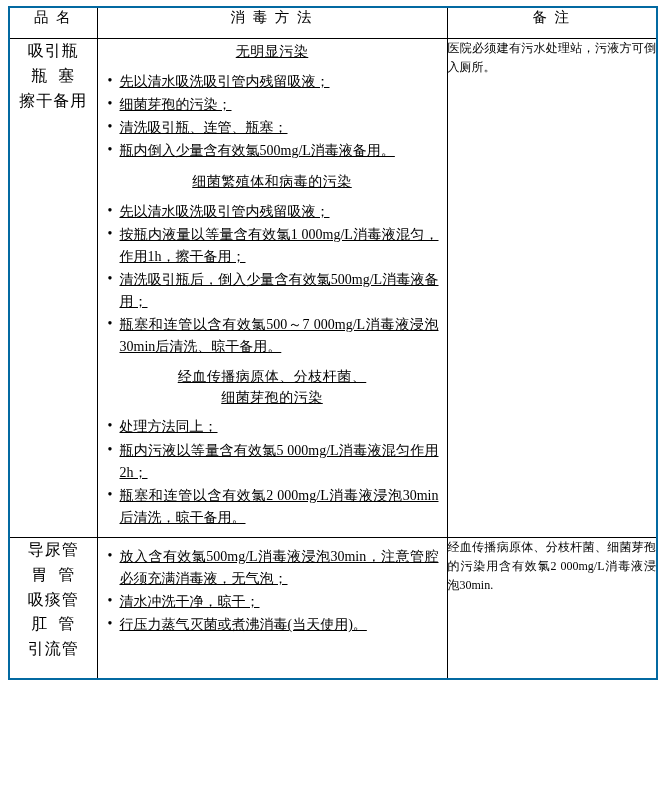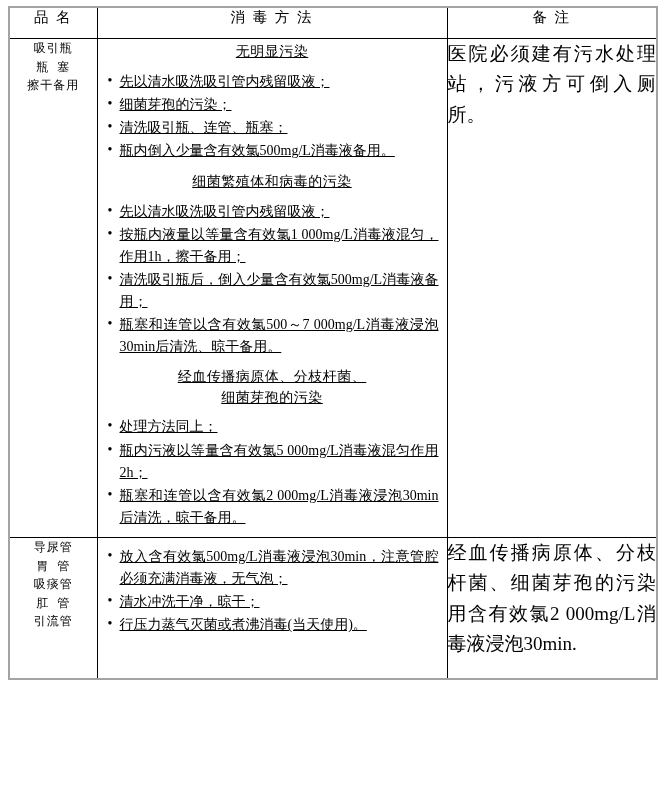--- a/index.html
+++ b/index.html
@@ -24,21 +24,21 @@
     width: 650px;
     table-layout: fixed;
   }
   table.doc-table td, table.doc-table th {
     border: 1px solid #000000;
     vertical-align: top;
     padding: 0;
   }
   
   table.doc-table {
-    border: 2px solid #a3a3a3;
+    border: 2px solid #0369a1;
   }
   .col-name { width: 88px; }
   .col-method { width: 350px; }
   .col-note { width: 210px; }
 
   thead td {
     height: 30px;
     text-align: center;
     vertical-align: middle;
     font-size: 14.5px;
@@ -46,35 +46,35 @@
     padding: 4px 0 5px 0;
   }
   .hdr-inner {
     display: block;
     text-align: center;
   }
 
   .cell-name {
     text-align: center;
     vertical-align: middle;
-    font-size: 12px;
+    font-size: 16px;
     line-height: 1.55;
     letter-spacing: 1px;
     padding: 6px 2px;
   }
   .cell-name .nm-line { display: block; white-space: pre; }
 
   .cell-body {
     font-size: 14px;
     line-height: 1.58;
     padding: 7px 8px 9px 8px;
     text-decoration: underline;
   }
   .cell-note {
-    font-size: 19px;
+    font-size: 12px;
     line-height: 1.6;
     padding: 7px 8px 9px 9px;
     text-align: justify;
   }
   .sub-title {
     text-align: center;
     font-weight: normal;
     margin: 2px 0 1px 0;
     letter-spacing: 0.5px;
   }

